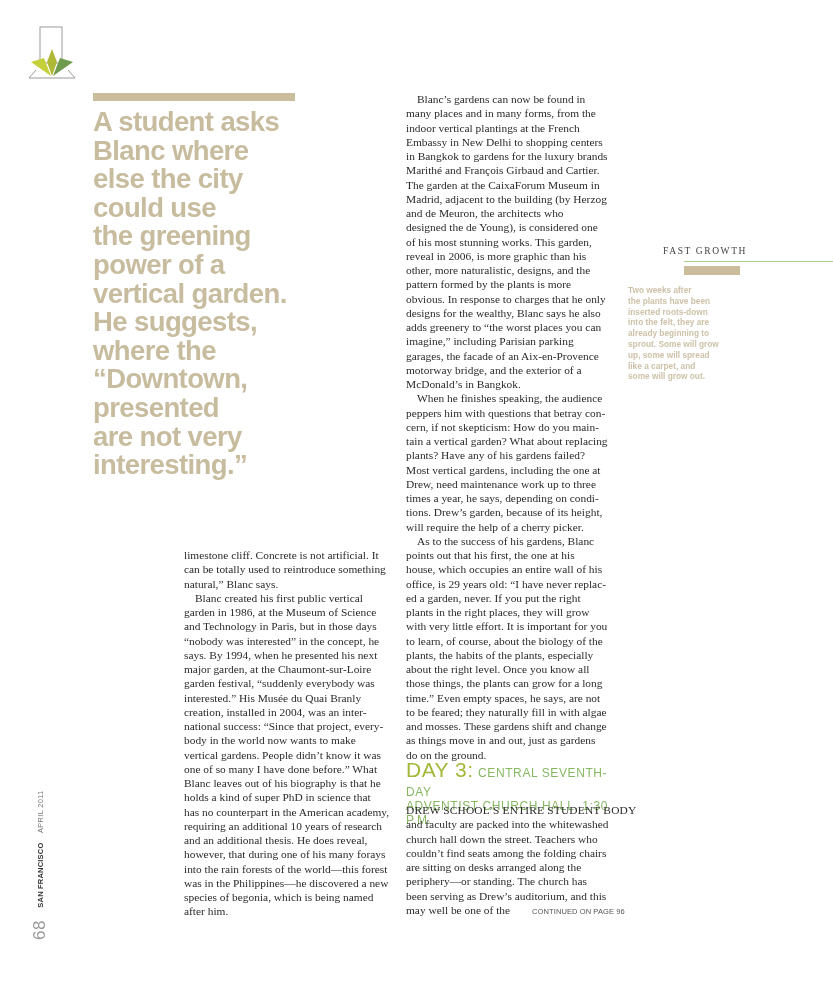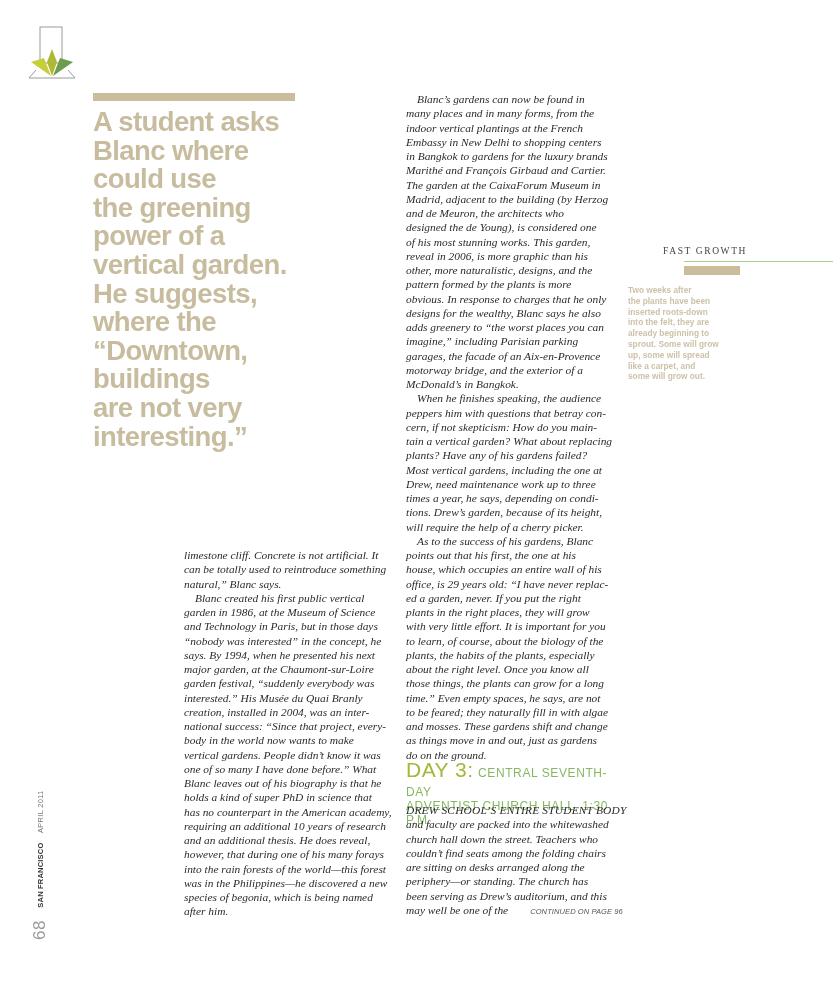--- a/index.html
+++ b/index.html
@@ -4,21 +4,21 @@
 <style>
   html, body { margin:0; padding:0; background:#ffffff; }
   body { width:833px; height:1000px; position:relative; overflow:hidden; }
   .logo { position:absolute; left:27px; top:25px; width:50px; height:55px; }
   .pull-bar { position:absolute; left:93px; top:93px; width:202px; height:8px; background:#cbbd9c; }
   .pull-quote { position:absolute; left:93px; top:108px; width:215px;
     font-family:"Liberation Sans", sans-serif; font-weight:bold; font-size:27.5px;
     line-height:28.6px; color:#c8bc9f; letter-spacing:-0.6px; }
   .pull-quote div { white-space:nowrap; }
   .body-col { position:absolute; font-family:"Liberation Serif", serif; font-size:11.4px;
-    line-height:14.25px; color:#2a2a2a;font-style:italic; }
+    line-height:14.25px; color:#2a2a2a; }
   .body-col .ln { white-space:nowrap; }
   .col-left { left:184px; top:548px; width:205px; }
   .col-mid { left:406px; top:92px; width:208px; }
   .day-head { position:absolute; left:406px; top:758px; width:210px;
     font-family:"Liberation Sans", sans-serif; color:#98ba5c; }
   .day-big { font-size:21px; color:#a3b838; letter-spacing:0.5px; }
   .day-small { font-size:12px; letter-spacing:0.6px; color:#86b862; }
   .day-line2 { font-size:12px; letter-spacing:0.6px; color:#86b862; margin-top:-1px; }
   .day-body { top:803px; }
   .caps { font-variant:small-caps; letter-spacing:0.2px; }
@@ -48,28 +48,29 @@
   <line x1="48" y1="53" x2="41" y2="45" stroke="#9a9a9a" stroke-width="1"></line>
   <path d="M4,37 L17,33 L24,51 Z" fill="#c5cf3a"></path>
   <path d="M25,24 L30,37 L25,51 L20,37 Z" fill="#b0b838"></path>
   <path d="M46,37 L26,51 L33,33 Z" fill="#6e9b4c"></path>
 </svg>
 
 <div class="pull-bar"></div>
 <div class="pull-quote">
   <div>A student asks</div>
   <div>Blanc where</div>
+  <div>else the city</div>
   <div>could use</div>
   <div>the greening</div>
   <div>power of a</div>
   <div>vertical garden.</div>
   <div>He suggests,</div>
   <div>where the</div>
   <div>“Downtown,</div>
-  <div>buildings</div>
+  <div>presented</div>
   <div>are not very</div>
   <div>interesting.”</div>
 </div>
 
 <div class="body-col col-left">
   <div class="ln">limestone cliff. Concrete is not artificial. It</div>
   <div class="ln">can be totally used to reintroduce something</div>
   <div class="ln">natural,” Blanc says.</div>
   <div class="ln indent">Blanc created his first public vertical</div>
   <div class="ln">garden in 1986, at the Museum of Science</div>

